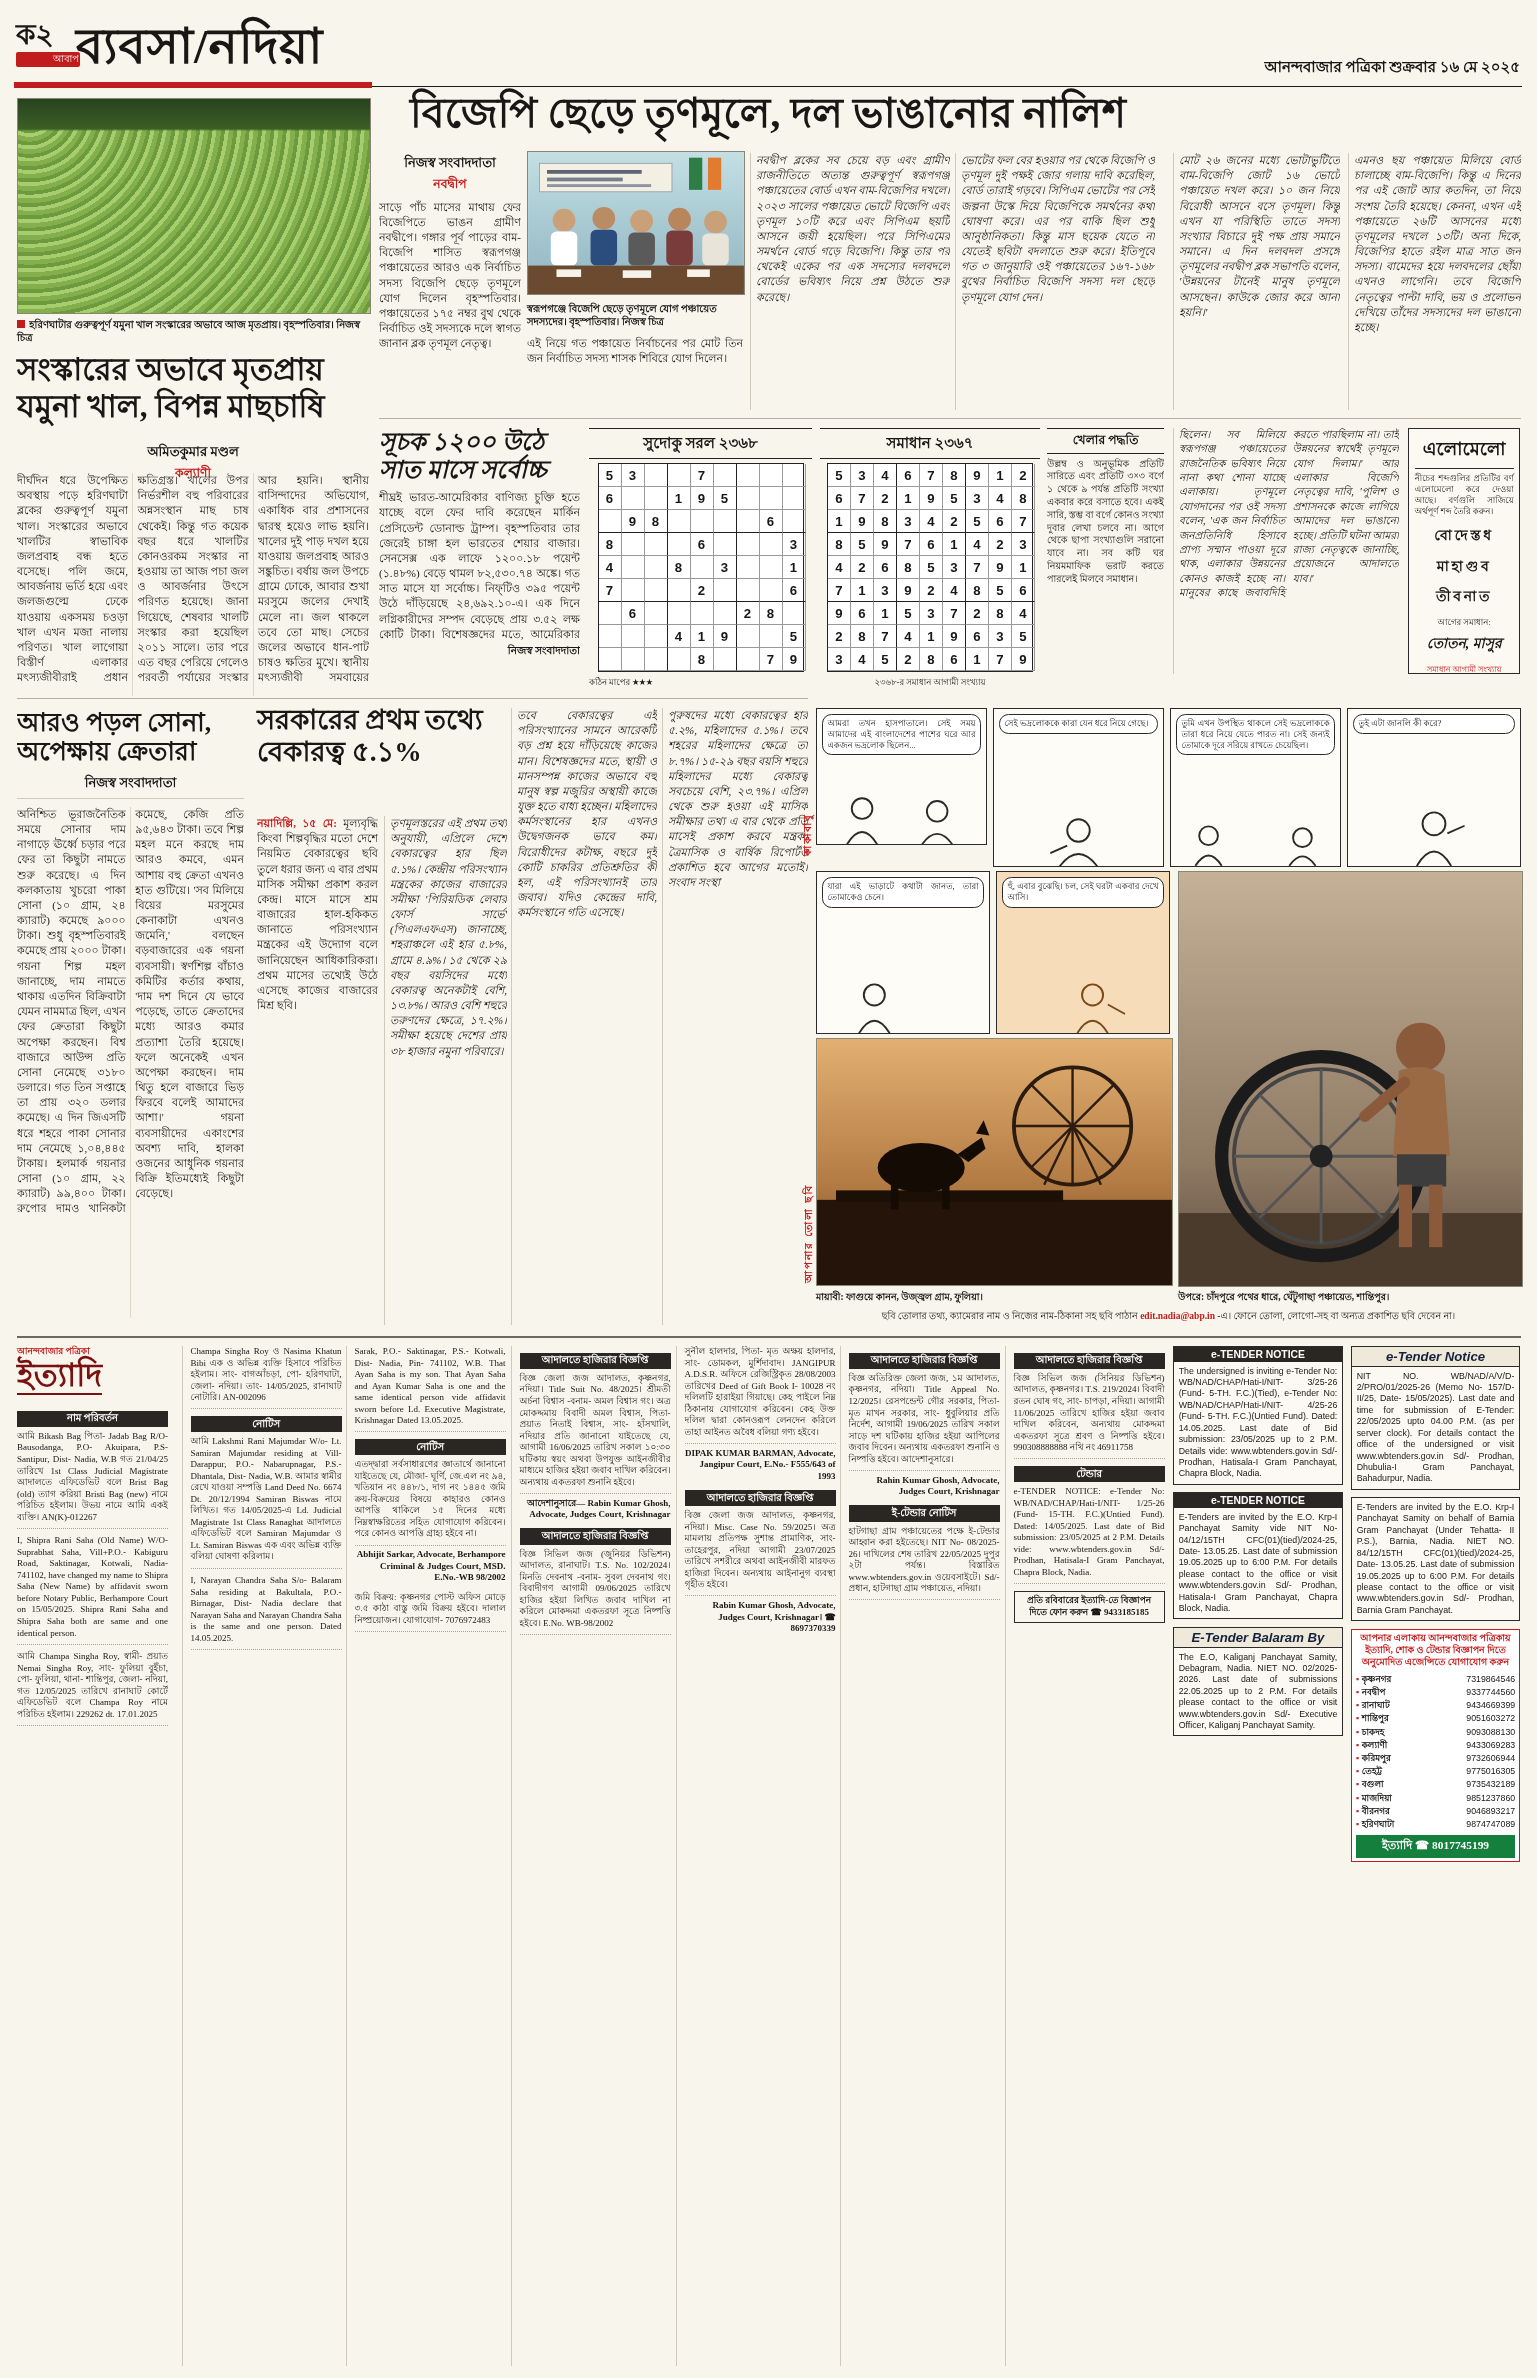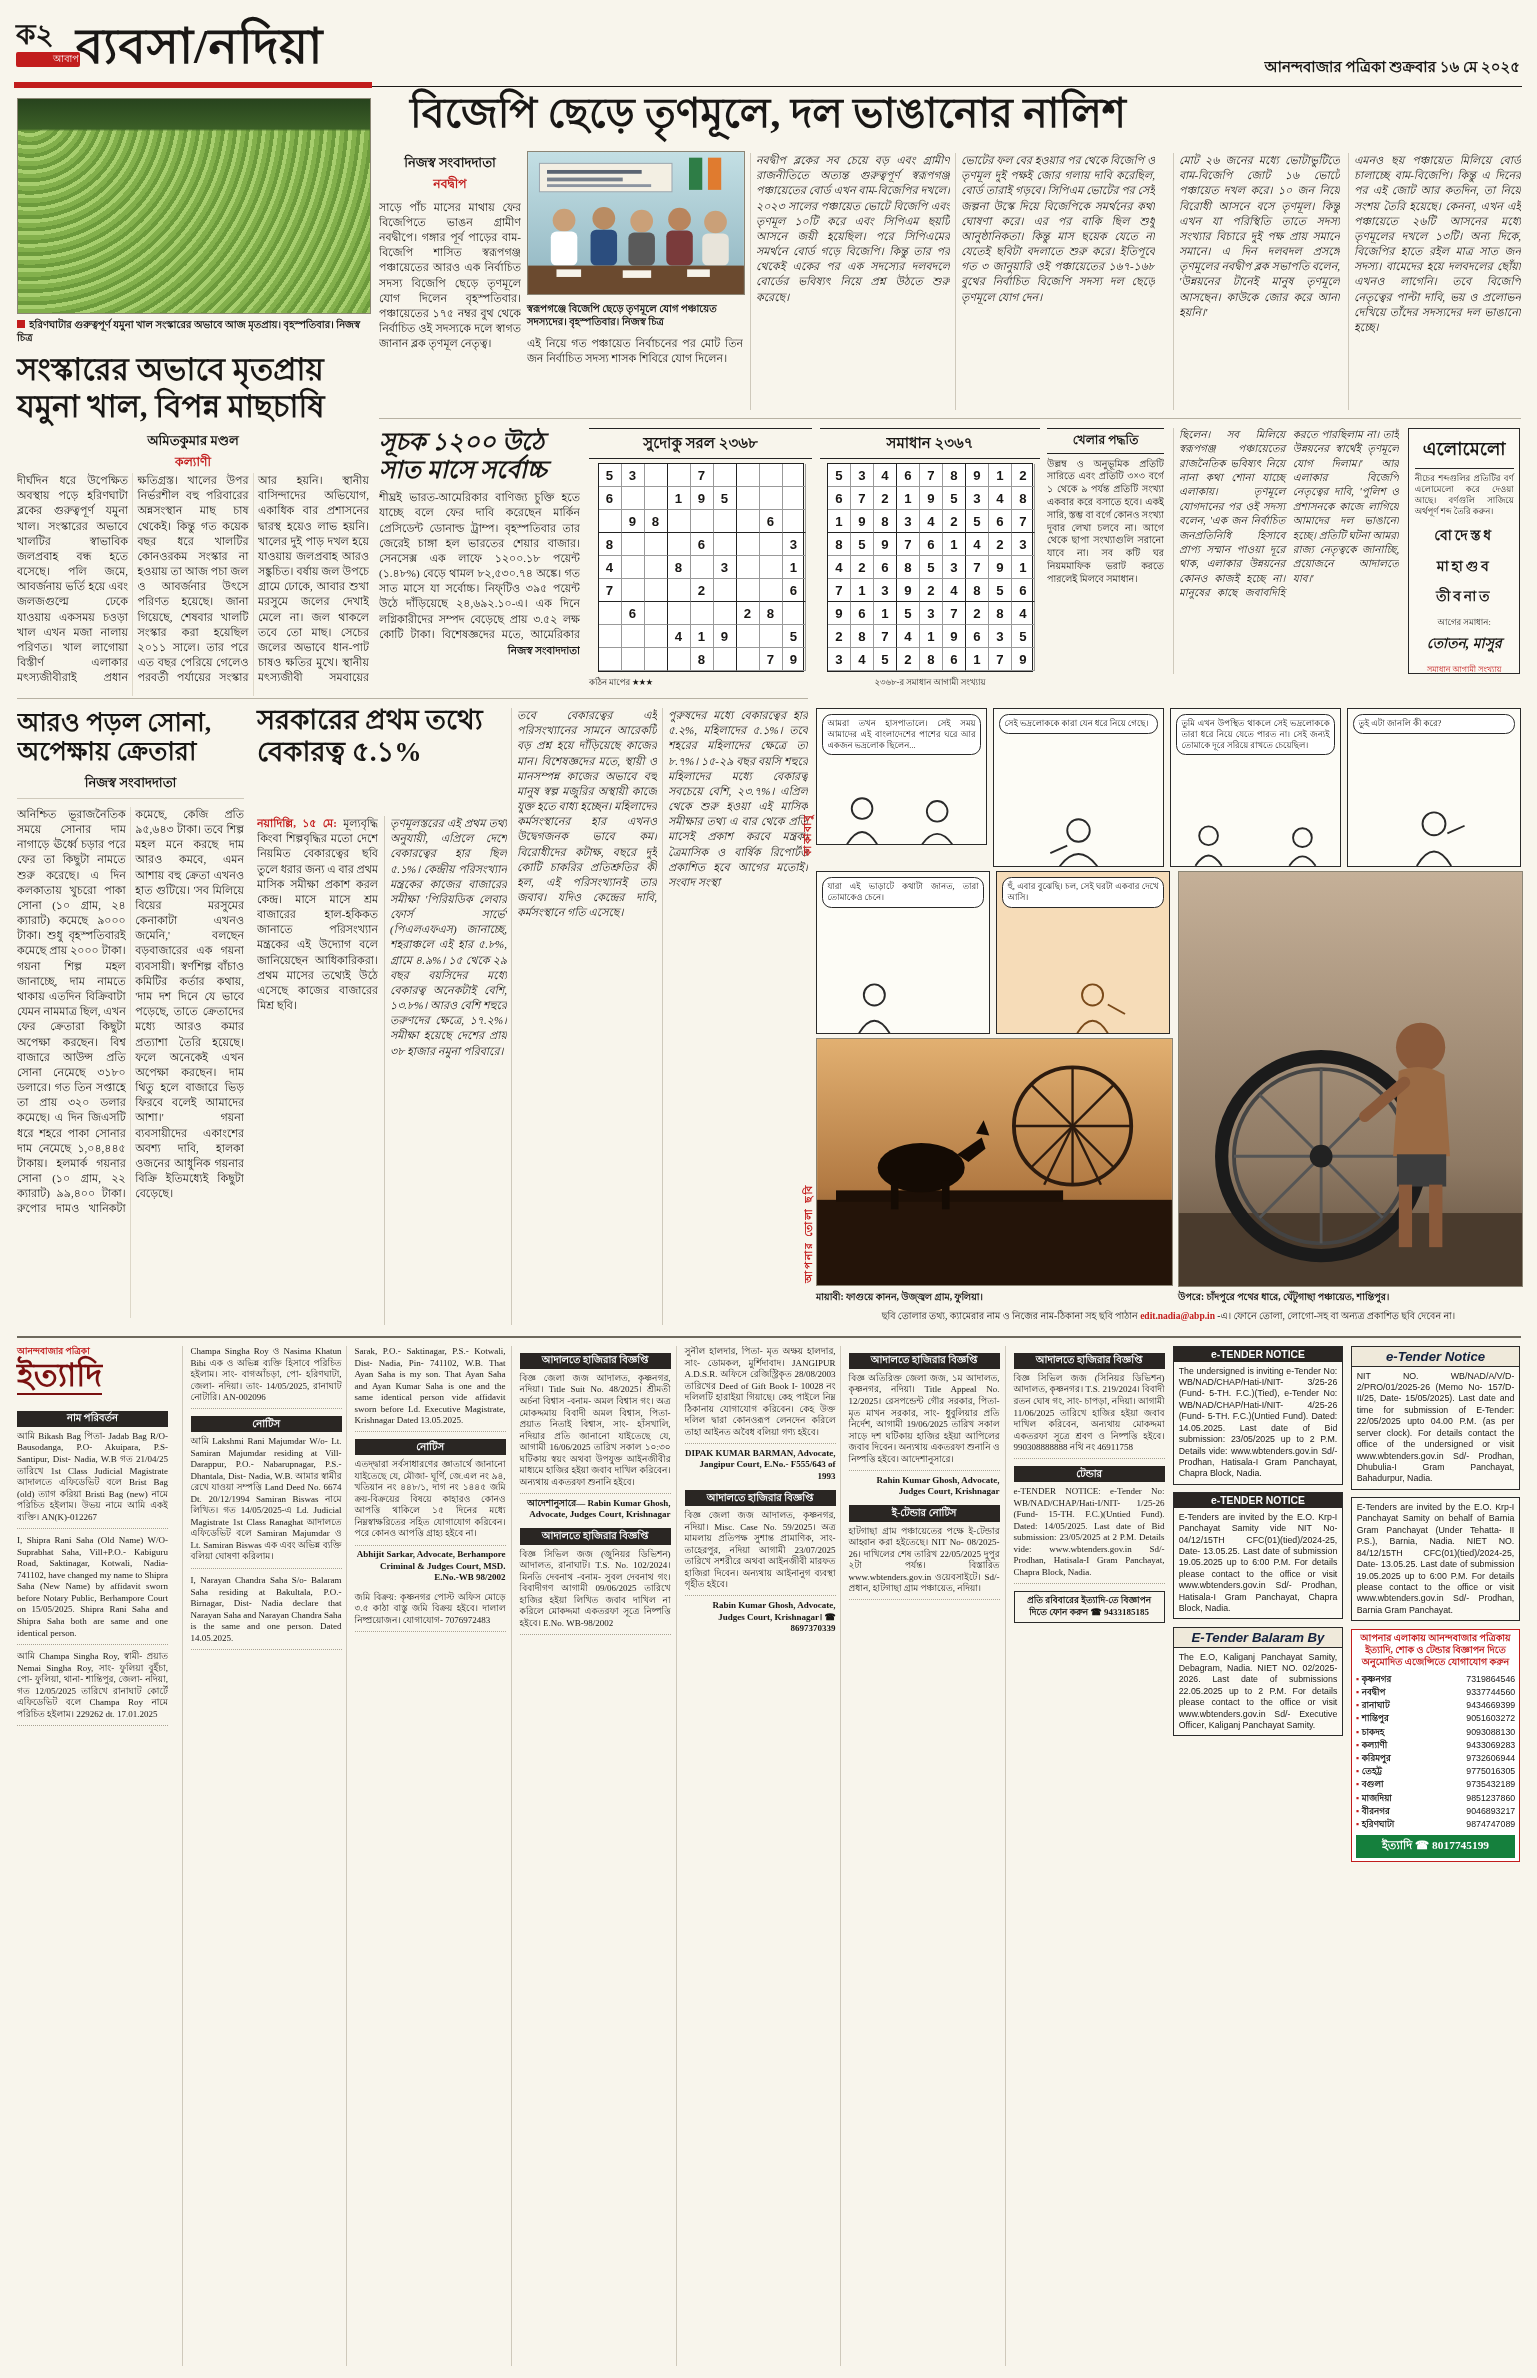--- a/index.html
+++ b/index.html
@@ -90,21 +90,21 @@
     <div class="masthead">ব্যবসা/নদিয়া</div>
     <div class="mastbar"></div>
     <div class="edition">আনন্দবাজার পত্রিকা শুক্রবার ১৬ মে ২০২৫</div>
   </div>
 
   <div class="canal-photo"></div>
   <div class="abs cap" style="left:17px;top:318px;width:352px;">
     <span class="redsq"></span><span>হরিণঘাটার গুরুত্বপূর্ণ যমুনা খাল সংস্কারের অভাবে আজ মৃতপ্রায়। বৃহস্পতিবার। নিজস্ব চিত্র</span>
   </div>
   <h1 class="canal-hl" style="margin:0;">সংস্কারের অভাবে মৃতপ্রায় যমুনা খাল, বিপন্ন মাছচাষি</h1>
-  <div class="abs" style="left:17px;top:431px;width:352px;">
+  <div class="abs" style="left:17px;top:442px;width:352px;">
     <div class="byline">অমিতকুমার মণ্ডল</div>
     <div class="place">কল্যাণী</div>
   </div>
   <div class="abs bodytxt" style="left:17px;top:473px;width:352px;height:223px;column-count:3;column-gap:9.5px;column-rule:0.9px solid #ddd7c8;">দীর্ঘদিন ধরে উপেক্ষিত অবস্থায় পড়ে হরিণঘাটা ব্লকের গুরুত্বপূর্ণ যমুনা খাল। সংস্কারের অভাবে খালটির স্বাভাবিক জলপ্রবাহ বন্ধ হতে বসেছে। পলি জমে, আবর্জনায় ভর্তি হয়ে এবং জলজগুল্মে ঢেকে যাওয়ায় একসময় চওড়া খাল এখন মজা নালায় পরিণত। খাল লাগোয়া বিস্তীর্ণ এলাকার মৎস্যজীবীরাই প্রধান ক্ষতিগ্রস্ত। খালের উপর নির্ভরশীল বহু পরিবারের অন্নসংস্থান মাছ চাষ থেকেই। কিন্তু গত কয়েক বছর ধরে খালটির কোনওরকম সংস্কার না হওয়ায় তা আজ পচা জল ও আবর্জনার উৎসে পরিণত হয়েছে। জানা গিয়েছে, শেষবার খালটি সংস্কার করা হয়েছিল ২০১১ সালে। তার পরে এত বছর পেরিয়ে গেলেও পরবর্তী পর্যায়ের সংস্কার আর হয়নি। স্থানীয় বাসিন্দাদের অভিযোগ, একাধিক বার প্রশাসনের দ্বারস্থ হয়েও লাভ হয়নি। খালের দুই পাড় দখল হয়ে যাওয়ায় জলপ্রবাহ আরও সঙ্কুচিত। বর্ষায় জল উপচে গ্রামে ঢোকে, আবার শুখা মরসুমে জলের দেখাই মেলে না। জল থাকলে তবে তো মাছ। সেচের জলের অভাবে ধান-পাট চাষও ক্ষতির মুখে। স্থানীয় মৎস্যজীবী সমবায়ের কর্তারা জানালেন, আগে এই খাল থেকে দৈনিক কয়েক কুইন্টাল মাছ উঠত, এখন তা নামমাত্র। ব্লক প্রশাসনের এক কর্তা বলেন, 'যমুনা খাল সংস্কারের জন্য সেচ দফতরে বিস্তারিত প্রস্তাব পাঠানো হয়েছে। অর্থ বরাদ্দ হলেই কাজ শুরু হবে।' যদিও কবে সেই কাজ শুরু হবে, তার নিশ্চয়তা মেলেনি। ফলে আশা ও আশঙ্কার দোলাচলে দিন কাটছে যমুনা পাড়ের মানুষের।</div>
 
   <h1 class="bjp-hl" style="margin:0;">বিজেপি ছেড়ে তৃণমূলে, দল ভাঙানোর নালিশ</h1>
 
   <div class="abs" style="left:379px;top:153px;width:142px;height:257px;overflow:hidden;">
     <div class="byline">নিজস্ব সংবাদদাতা</div>
     <div class="place" style="margin-bottom:4.7px;">নবদ্বীপ</div>

